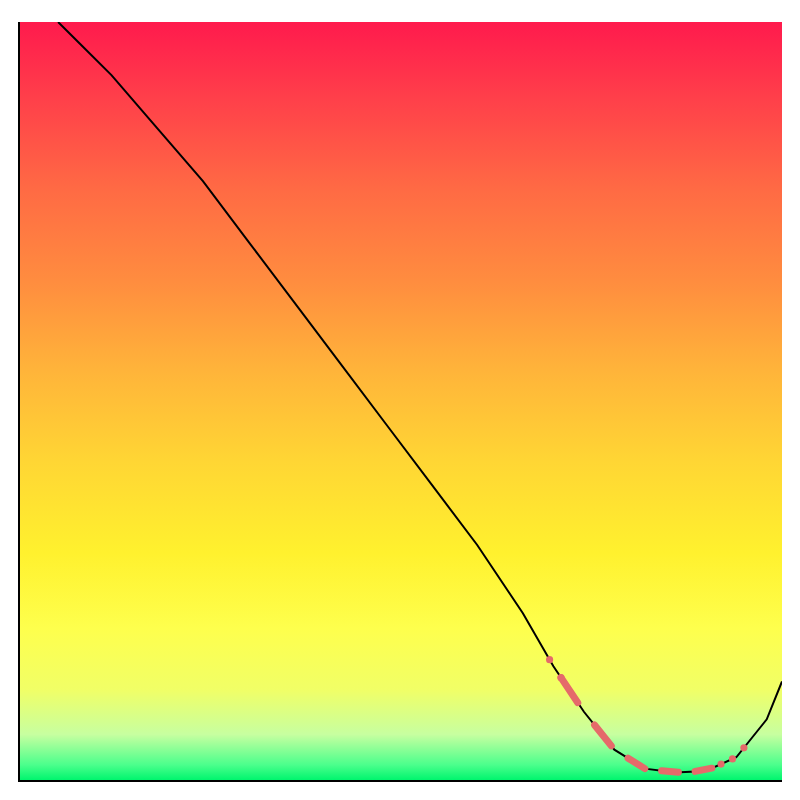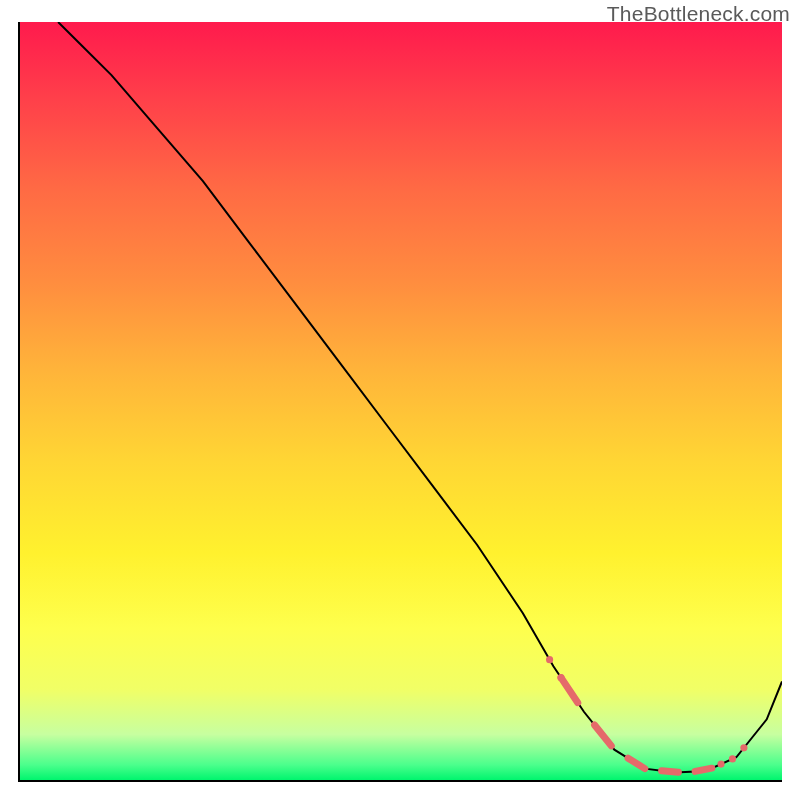--- a/index.html
+++ b/index.html
@@ -60,21 +60,20 @@
     stroke-linecap: round;
   }
   .dot {
     fill: #e56a6a;
   }
 </style>
 </head>
 <body>
 
 <div class="chart-wrap">
-  <div class="watermark">TheBottleneck.com</div>
   <div class="plot-area">
     <svg viewBox="0 0 764 760" preserveAspectRatio="none">
       <path id="main-curve" class="curve" d="M38.2 0.0 L61.1 22.8 L91.7 53.2 L137.5 106.4 L183.4 159.6 L229.2 220.4 L275.0 281.2 L320.9 342.0 L366.7 402.8 L412.6 463.6 L458.4 524.4 L504.2 592.8 L534.8 646.0 L565.4 691.6 L595.9 729.6 L626.5 748.6 L657.0 752.4 L687.6 750.9 L718.2 737.2 L748.7 699.2 L764.0 661.2 "></path>
       <g id="highlight-group">
           <line x1="542.4399999999999" y1="657.4" x2="559.2479999999999" y2="682.48" class="dash-seg"></line>
           <line x1="576.056" y1="704.9000000000001" x2="592.8640000000001" y2="725.8000000000001" class="dash-seg"></line>
           <line x1="609.6720000000001" y1="738.1500000000001" x2="626.4800000000001" y2="748.6" class="dash-seg"></line>
           <line x1="643.2880000000001" y1="750.69" x2="660.0960000000001" y2="752.248" class="dash-seg"></line>
           <line x1="676.9040000000002" y1="751.412" x2="693.7120000000002" y2="748.1439999999999" class="dash-seg"></line>
           <circle cx="530.98" cy="639.35" r="3.6" class="dot"></circle>

